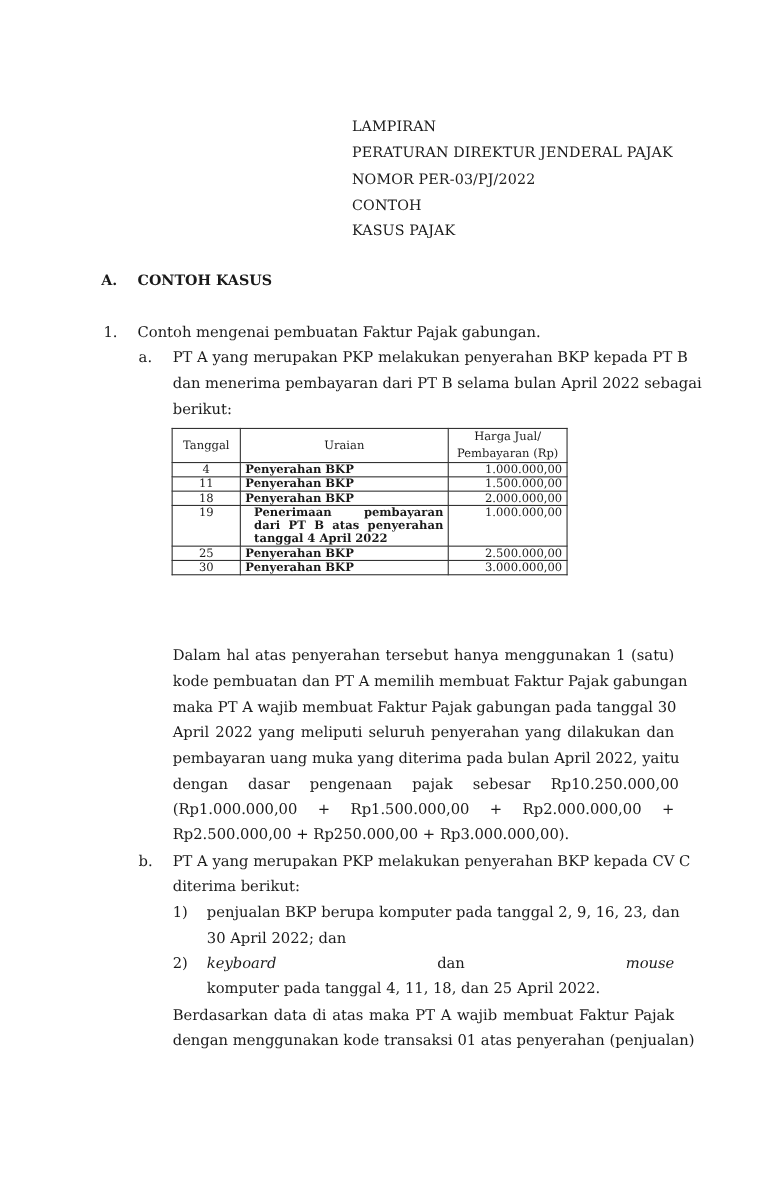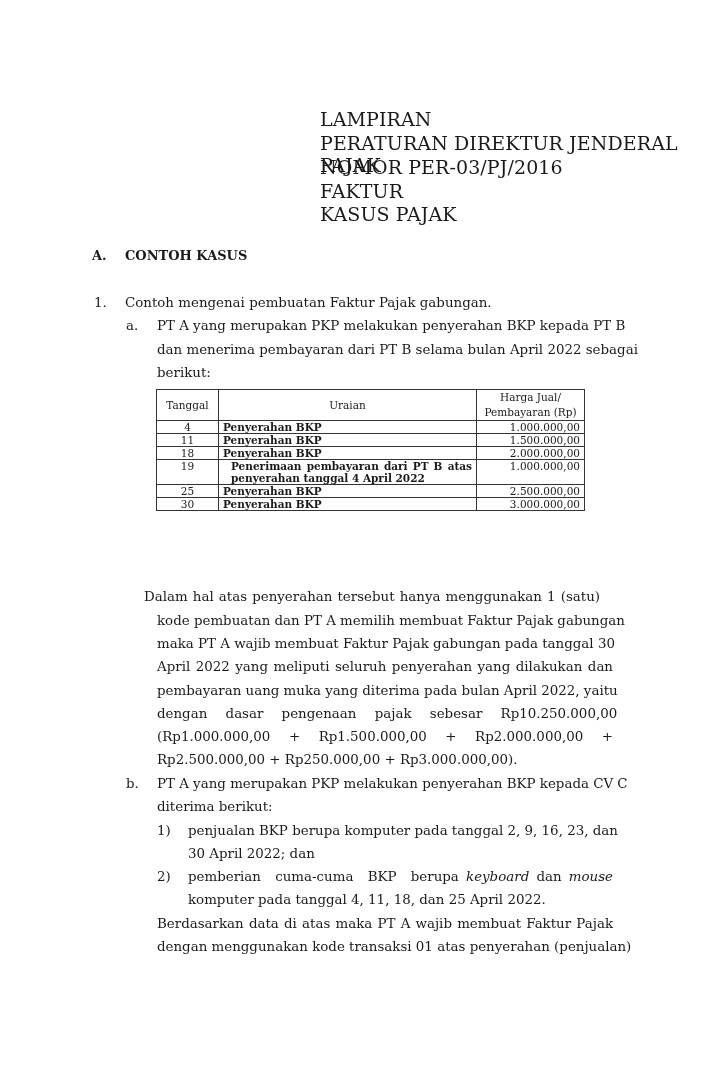--- a/index.html
+++ b/index.html
@@ -2,49 +2,49 @@
 <html><head>
   <meta charset="utf-8">
   <style>
     html, body { margin: 0; padding: 0; background: #ffffff; }
     body {
       width: 706px; height: 1080px; position: relative; overflow: hidden;
       font-family: "DejaVu Serif", "Liberation Serif", serif;
       color: #1a1a1a;
     }
     .abs { position: absolute; }
-    .hdr { left: 320px; font-size: 19px; letter-spacing: 0.1px; }
+    .hdr { left: 320px; font-size: 13px; letter-spacing: 0.1px; }
     .section { left: 92px; top: 248px; font-size: 13px; font-weight: bold; }
     .section .num { position: absolute; left: 0; }
     .section .txt { position: absolute; left: 33px; white-space: nowrap; }
     .line { font-size: 13.4px; white-space: nowrap; }
     .just { text-align: justify; text-align-last: justify; }
     .marker { font-size: 13.4px; }
 
     table.data {
-      position: absolute; left: 156px; top: 389px; width: 429px;
+      position: absolute; left: 156px; top: 389px; width: 360px;
       border-collapse: collapse; font-size: 10.5px; line-height: 12px;
     }
     table.data td, table.data th {
       border: 1px solid #333; padding: 0 4px; vertical-align: top; font-weight: normal;
     }
     table.data th { vertical-align: middle; text-align: center; height: 30px; line-height: 15px; }
     table.data td.date { text-align: center; width: 53px; }
     table.data td.amt { text-align: right; width: 99px; }
     table.data td.desc { text-align: justify; font-weight: bold; }
     table.data td.desc.multi { text-align-last: left; padding-left: 12px; }
   </style>
 </head>
 <body>
 
 <div>
   <div class="abs hdr" style="top:108px">LAMPIRAN</div>
   <div class="abs hdr" style="top:132px">PERATURAN DIREKTUR JENDERAL PAJAK</div>
-  <div class="abs hdr" style="top:156px">NOMOR PER-03/PJ/2016</div>
-  <div class="abs hdr" style="top:180px">FAKTUR</div>
+  <div class="abs hdr" style="top:156px">NOMOR PER-03/PJ/2022</div>
+  <div class="abs hdr" style="top:180px">CONTOH</div>
   <div class="abs hdr" style="top:203px">KASUS PAJAK</div>
 </div>
 
 <div class="abs section">
   <span class="num">A.</span>
   <span class="txt">CONTOH KASUS</span>
 </div>
 
 <div class="abs line" style="left:94px; top:295px">1.</div>
 <div class="abs line" style="left:125px; top:295px">Contoh mengenai pembuatan Faktur Pajak gabungan.</div>
@@ -93,41 +93,40 @@
     </tr>
     <tr>
       <td class="date">30</td>
       <td class="desc">Penyerahan BKP</td>
       <td class="amt">3.000.000,00</td>
     </tr>
   </tbody>
 </table>
 
 <div>
-  <div class="abs line just" style="left:144px; top:589px; width:456px">Dalam hal atas penyerahan tersebut hanya menggunakan 1 (satu)</div>
+  <div class="abs line just" style="left:157px; top:589px; width:456px">Dalam hal atas penyerahan tersebut hanya menggunakan 1 (satu)</div>
   <div class="abs line just" style="left:157px; top:613px; width:456px">kode pembuatan dan PT A memilih membuat Faktur Pajak gabungan</div>
   <div class="abs line just" style="left:157px; top:636px; width:456px">maka PT A wajib membuat Faktur Pajak gabungan pada tanggal 30</div>
   <div class="abs line just" style="left:157px; top:659px; width:456px">April 2022 yang meliputi seluruh penyerahan yang dilakukan dan</div>
   <div class="abs line just" style="left:157px; top:683px; width:456px">pembayaran uang muka yang diterima pada bulan April 2022, yaitu</div>
   <div class="abs line just" style="left:157px; top:706px; width:456px; word-spacing:14px">dengan dasar pengenaan pajak sebesar Rp10.250.000,00</div>
   <div class="abs line just" style="left:157px; top:729px; width:456px">(Rp1.000.000,00 + Rp1.500.000,00 + Rp2.000.000,00 +</div>
   <div class="abs line" style="left:157px; top:752px">Rp2.500.000,00 + Rp250.000,00 + Rp3.000.000,00).</div>
 </div>
 
 <div class="abs marker" style="left:126px; top:776px">b.</div>
 <div class="abs line just" style="left:157px; top:776px; width:456px">PT A yang merupakan PKP melakukan penyerahan BKP kepada CV C</div>
 <div class="abs line" style="left:157px; top:799px">diterima berikut:</div>
 
 <div class="abs marker" style="left:157px; top:823px">1)</div>
 <div class="abs line just" style="left:188px; top:823px; width:425px">penjualan BKP berupa komputer pada tanggal 2, 9, 16, 23, dan</div>
 <div class="abs line" style="left:188px; top:846px">30 April 2022; dan</div>
 
 <div class="abs marker" style="left:157px; top:869px">2)</div>
 <div class="abs line" style="left:188px; top:869px; width:425px; display:flex; justify-content:space-between">
-  <span style="word-spacing:10px">pemberian cuma-cuma BKP berupa</span>
   <i>keyboard</i>
   <span>dan</span>
   <i>mouse</i>
 </div>
 <div class="abs line" style="left:188px; top:892px">komputer pada tanggal 4, 11, 18, dan 25 April 2022.</div>
 
 <div class="abs line just" style="left:157px; top:916px; width:456px">Berdasarkan data di atas maka PT A wajib membuat Faktur Pajak</div>
 <div class="abs line just" style="left:157px; top:939px; width:456px">dengan menggunakan kode transaksi 01 atas penyerahan (penjualan)</div>
 
 </body></html>

